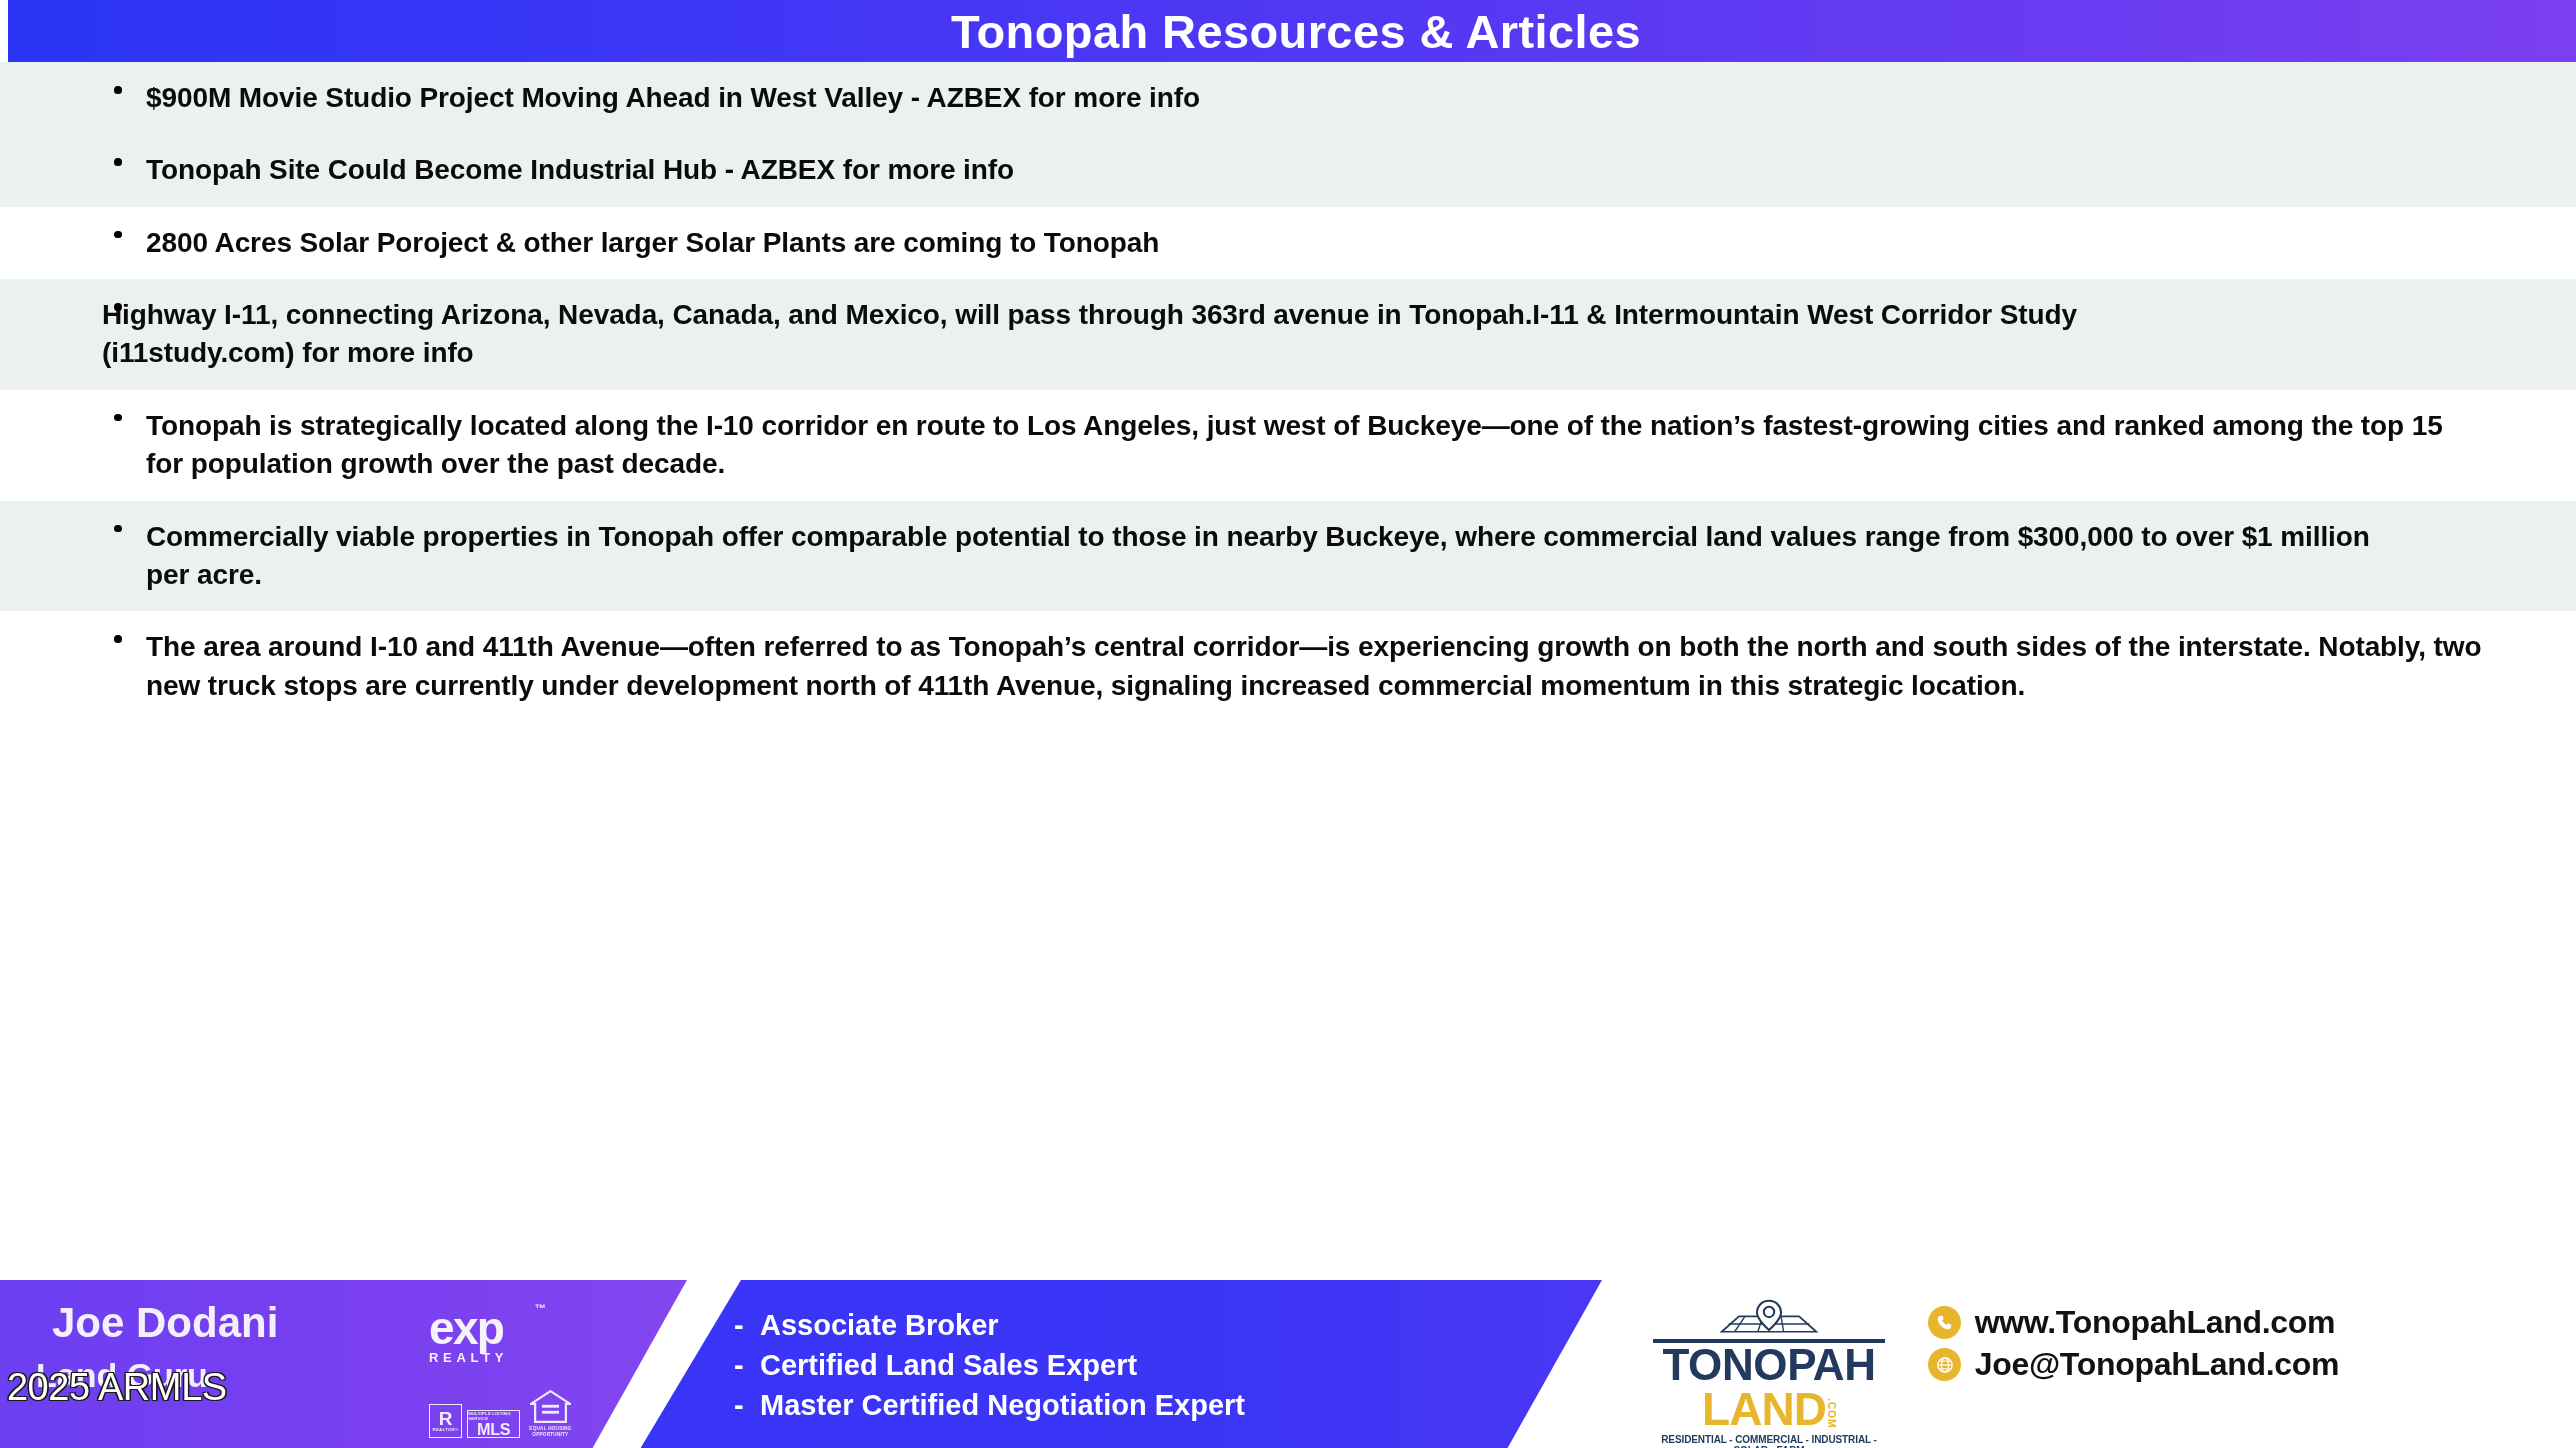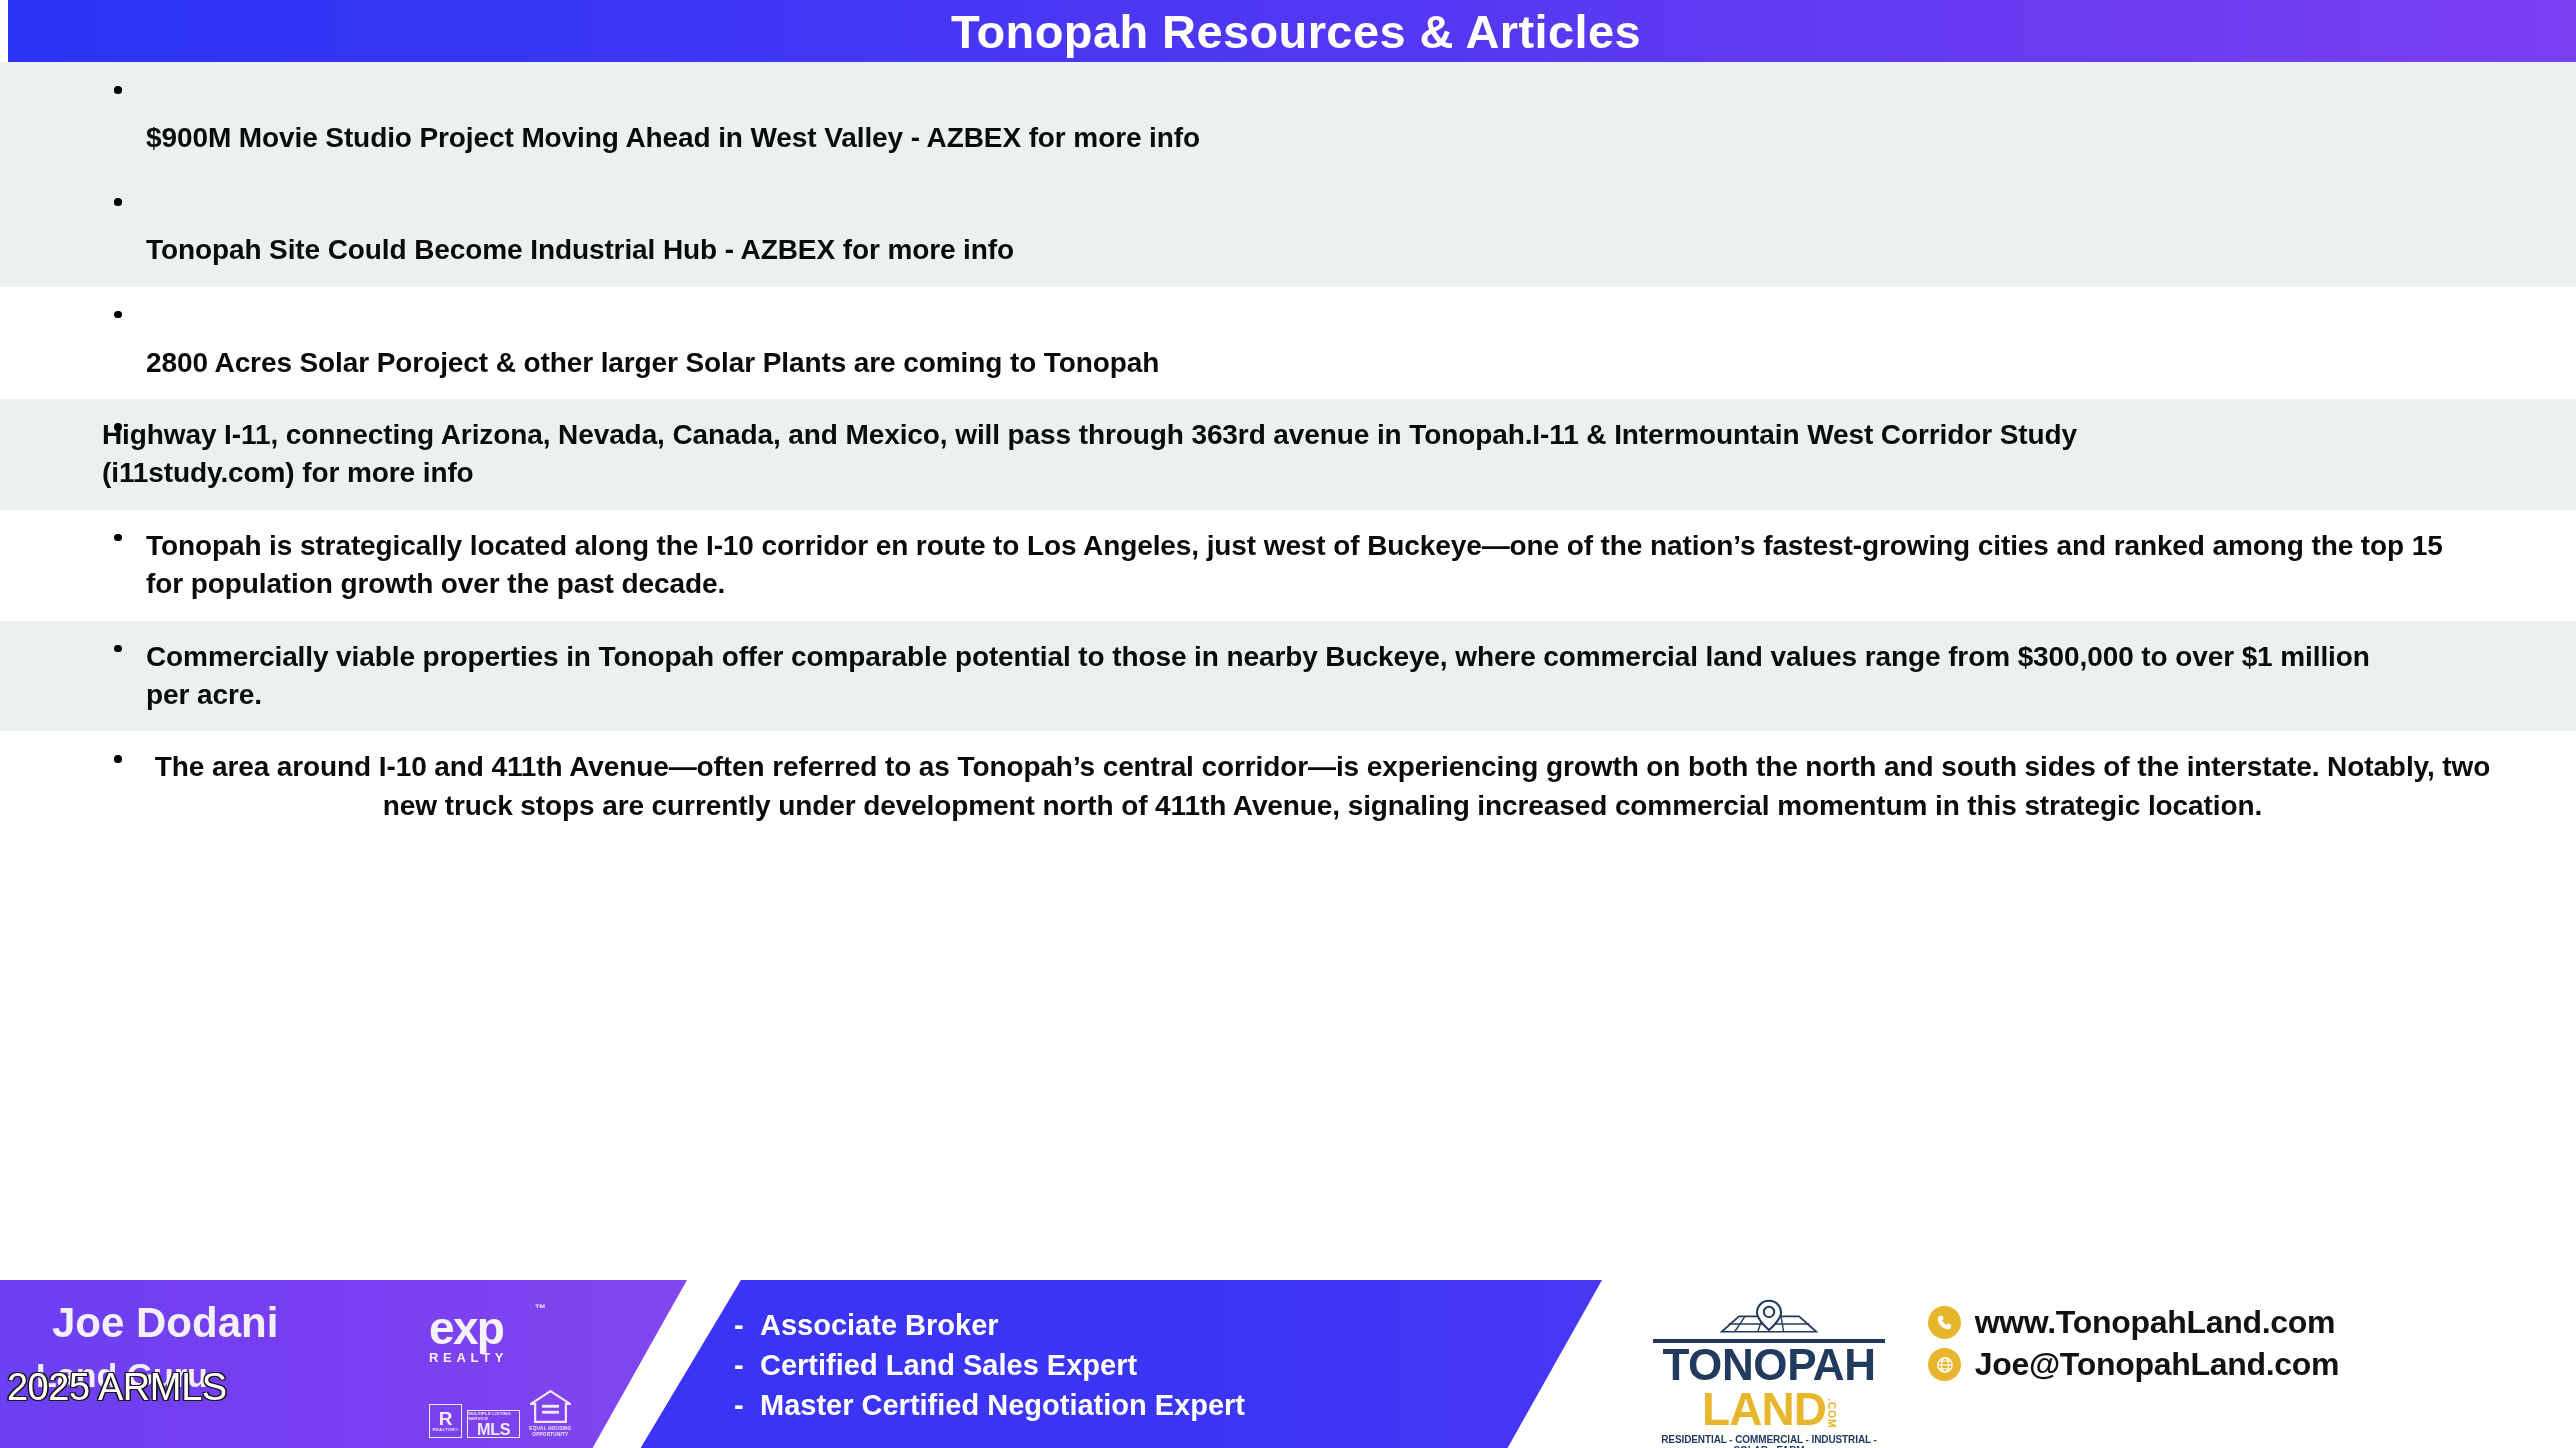--- a/index.html
+++ b/index.html
@@ -61,21 +61,21 @@
   }
   .row-text {
     font-size: 28px;
     font-weight: bold;
     color: #0b0b0b;
     line-height: 1.37;
     letter-spacing: -0.1px;
     padding-left: 39px;
     max-width: 2396px;
   }
-  .row.tight .row-text { max-width: 1717px; margin-top: 40px; }
+  .row.tight .row-text { max-width: 1717px; }
 
   
   .footer {
     position: absolute;
     left: 0;
     bottom: 0;
     width: 2576px;
     height: 169px;
   }
   .footer-purple {
@@ -354,21 +354,21 @@
     <div class="row-text" style="max-width:2318px;">Tonopah is strategically located along the I-10 corridor en route to Los Angeles, just west of Buckeye—one of the nation’s fastest-growing cities and ranked among the top 15 for population growth over the past decade.</div>
   </div>
 
   <div class="row shade">
     <span class="bullet-dot"></span>
     <div class="row-text" style="max-width:2250px;">Commercially viable properties in Tonopah offer comparable potential to those in nearby Buckeye, where commercial land values range from $300,000 to over $1 million per acre.</div>
   </div>
 
   <div class="row plain">
     <span class="bullet-dot"></span>
-    <div class="row-text" style="max-width:2353px;text-align:center;">The area around I-10 and 411th Avenue—often referred to as Tonopah’s central corridor—is experiencing growth on both the north and south sides of the interstate. Notably, two new truck stops are currently under development north of 411th Avenue, signaling increased commercial momentum in this strategic location.</div>
+    <div class="row-text" style="max-width:2353px;">The area around I-10 and 411th Avenue—often referred to as Tonopah’s central corridor—is experiencing growth on both the north and south sides of the interstate. Notably, two new truck stops are currently under development north of 411th Avenue, signaling increased commercial momentum in this strategic location.</div>
   </div>
 
 </div>
 
 <div class="footer">
 
   <div class="footer-purple"></div>
   <div class="footer-blue"></div>
 
   <div class="name-block">

